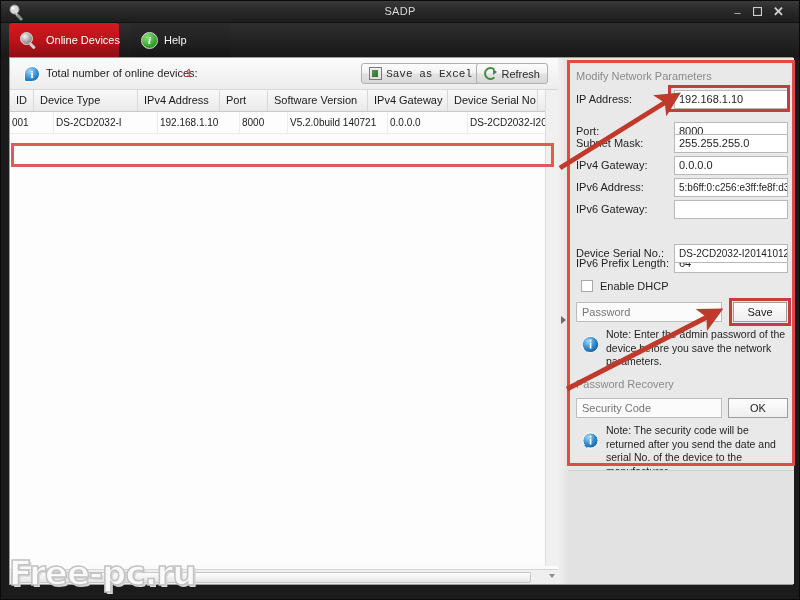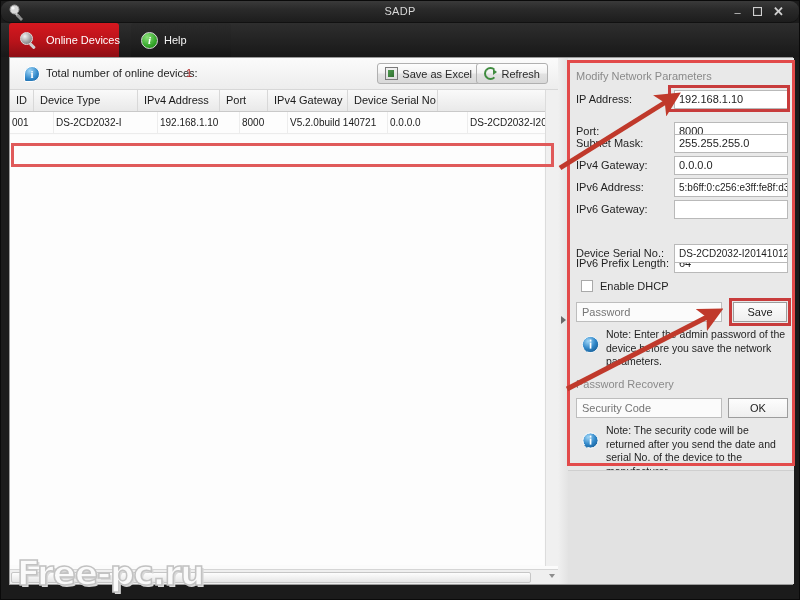--- a/index.html
+++ b/index.html
@@ -20,21 +20,20 @@
     border: 1px solid #0a0a0a;
   }
 
   
   #title-bar {
     position: absolute;
     left: 0; top: 0;
     width: 798px; height: 22px;
     background: linear-gradient(to bottom, #3a3a3a 0%, #2a2a2a 40%, #1d1d1d 100%);
     border-bottom: 1px solid #111;
-    border-radius: 9px;
   }
   #app-logo {
     position: absolute; left: 6px; top: 2px;
     width: 18px; height: 18px;
   }
   #title-text {
     position: absolute; left: 0; top: 4px;
     width: 798px; text-align: center;
     color: #d8d8d8; font-size: 11px;
     letter-spacing: 0.3px;
@@ -143,21 +142,21 @@
     font-size: 11px; color: #b02a2a;
   }
 
   .tb-button {
     position: absolute; top: 5px; height: 21px;
     display: flex; align-items: center; padding: 0 7px;
     background: linear-gradient(to bottom,#fdfdfd 0%, #f2f2f2 48%, #e2e2e2 52%, #d9d9d9 100%);
     border: 1px solid #b0b0b0; border-radius: 3px;
     font-size: 11px; color: #2a2a2a; cursor: default;
   }
-  #btn-save-excel { right: 78px; }
+  #btn-save-excel { right: 78px; font-family: Liberation Mono, monospace; }
   #btn-refresh { right: 10px; }
   .tb-icon { width: 13px; height: 13px; margin-right: 4px; flex: 0 0 13px; }
   .excel-glyph {
     background: linear-gradient(to bottom,#f2f2f2,#dcdcdc);
     border: 1px solid #7a7a7a; position: relative;
   }
   .excel-glyph::after {
     content: ""; position: absolute; left: 2px; top: 2px;
     width: 6px; height: 7px;
     background: linear-gradient(135deg,#4f9a4f,#2f6f2f);
@@ -395,21 +394,20 @@
   
   #watermark {
     position: absolute; left: 8px; top: 552px;
     font-size: 34px; font-weight: bold;
     font-family: "DejaVu Sans", sans-serif;
     color: #fafafa;
     -webkit-text-stroke: 1.5px #c2c2c2;
     letter-spacing: -1px;
     text-shadow: 2px 2px 0 #d9d9d9;
     pointer-events: none;
-    padding-left: 8px;
   }
 </style>
 </head>
 <body>
 
 <div id="app-window">
 
   <div id="title-bar">
     <svg id="app-logo" viewBox="0 0 18 18">
       <circle cx="7.5" cy="6.5" r="4.5" fill="#d9d9d9" stroke="#9a9a9a" stroke-width="1"></circle>
@@ -458,20 +456,21 @@
       </div>
 
       <div id="device-table">
         <div id="table-blank"></div>
 
         <div id="table-header">
             <div class="th" style="width: 24px;">ID<span id="sort-indicator">╱</span></div>
             <div class="th" style="width: 104px;">Device Type</div>
             <div class="th" style="width: 82px;">IPv4 Address</div>
             <div class="th" style="width: 48px;">Port</div>
+            <div class="th" style="width: 100px;">Software Version</div>
             <div class="th" style="width: 80px;">IPv4 Gateway</div>
             <div class="th" style="width: 90px;">Device Serial No</div>
           </div>
         <div id="table-rows">
             <div class="tr">
               <div class="td" style="width: 44px;">001</div>
               <div class="td" style="width: 104px;">DS-2CD2032-I</div>
               <div class="td" style="width: 82px;">192.168.1.10</div>
               <div class="td" style="width: 48px;">8000</div>
               <div class="td" style="width: 100px;">V5.2.0build 140721</div>

